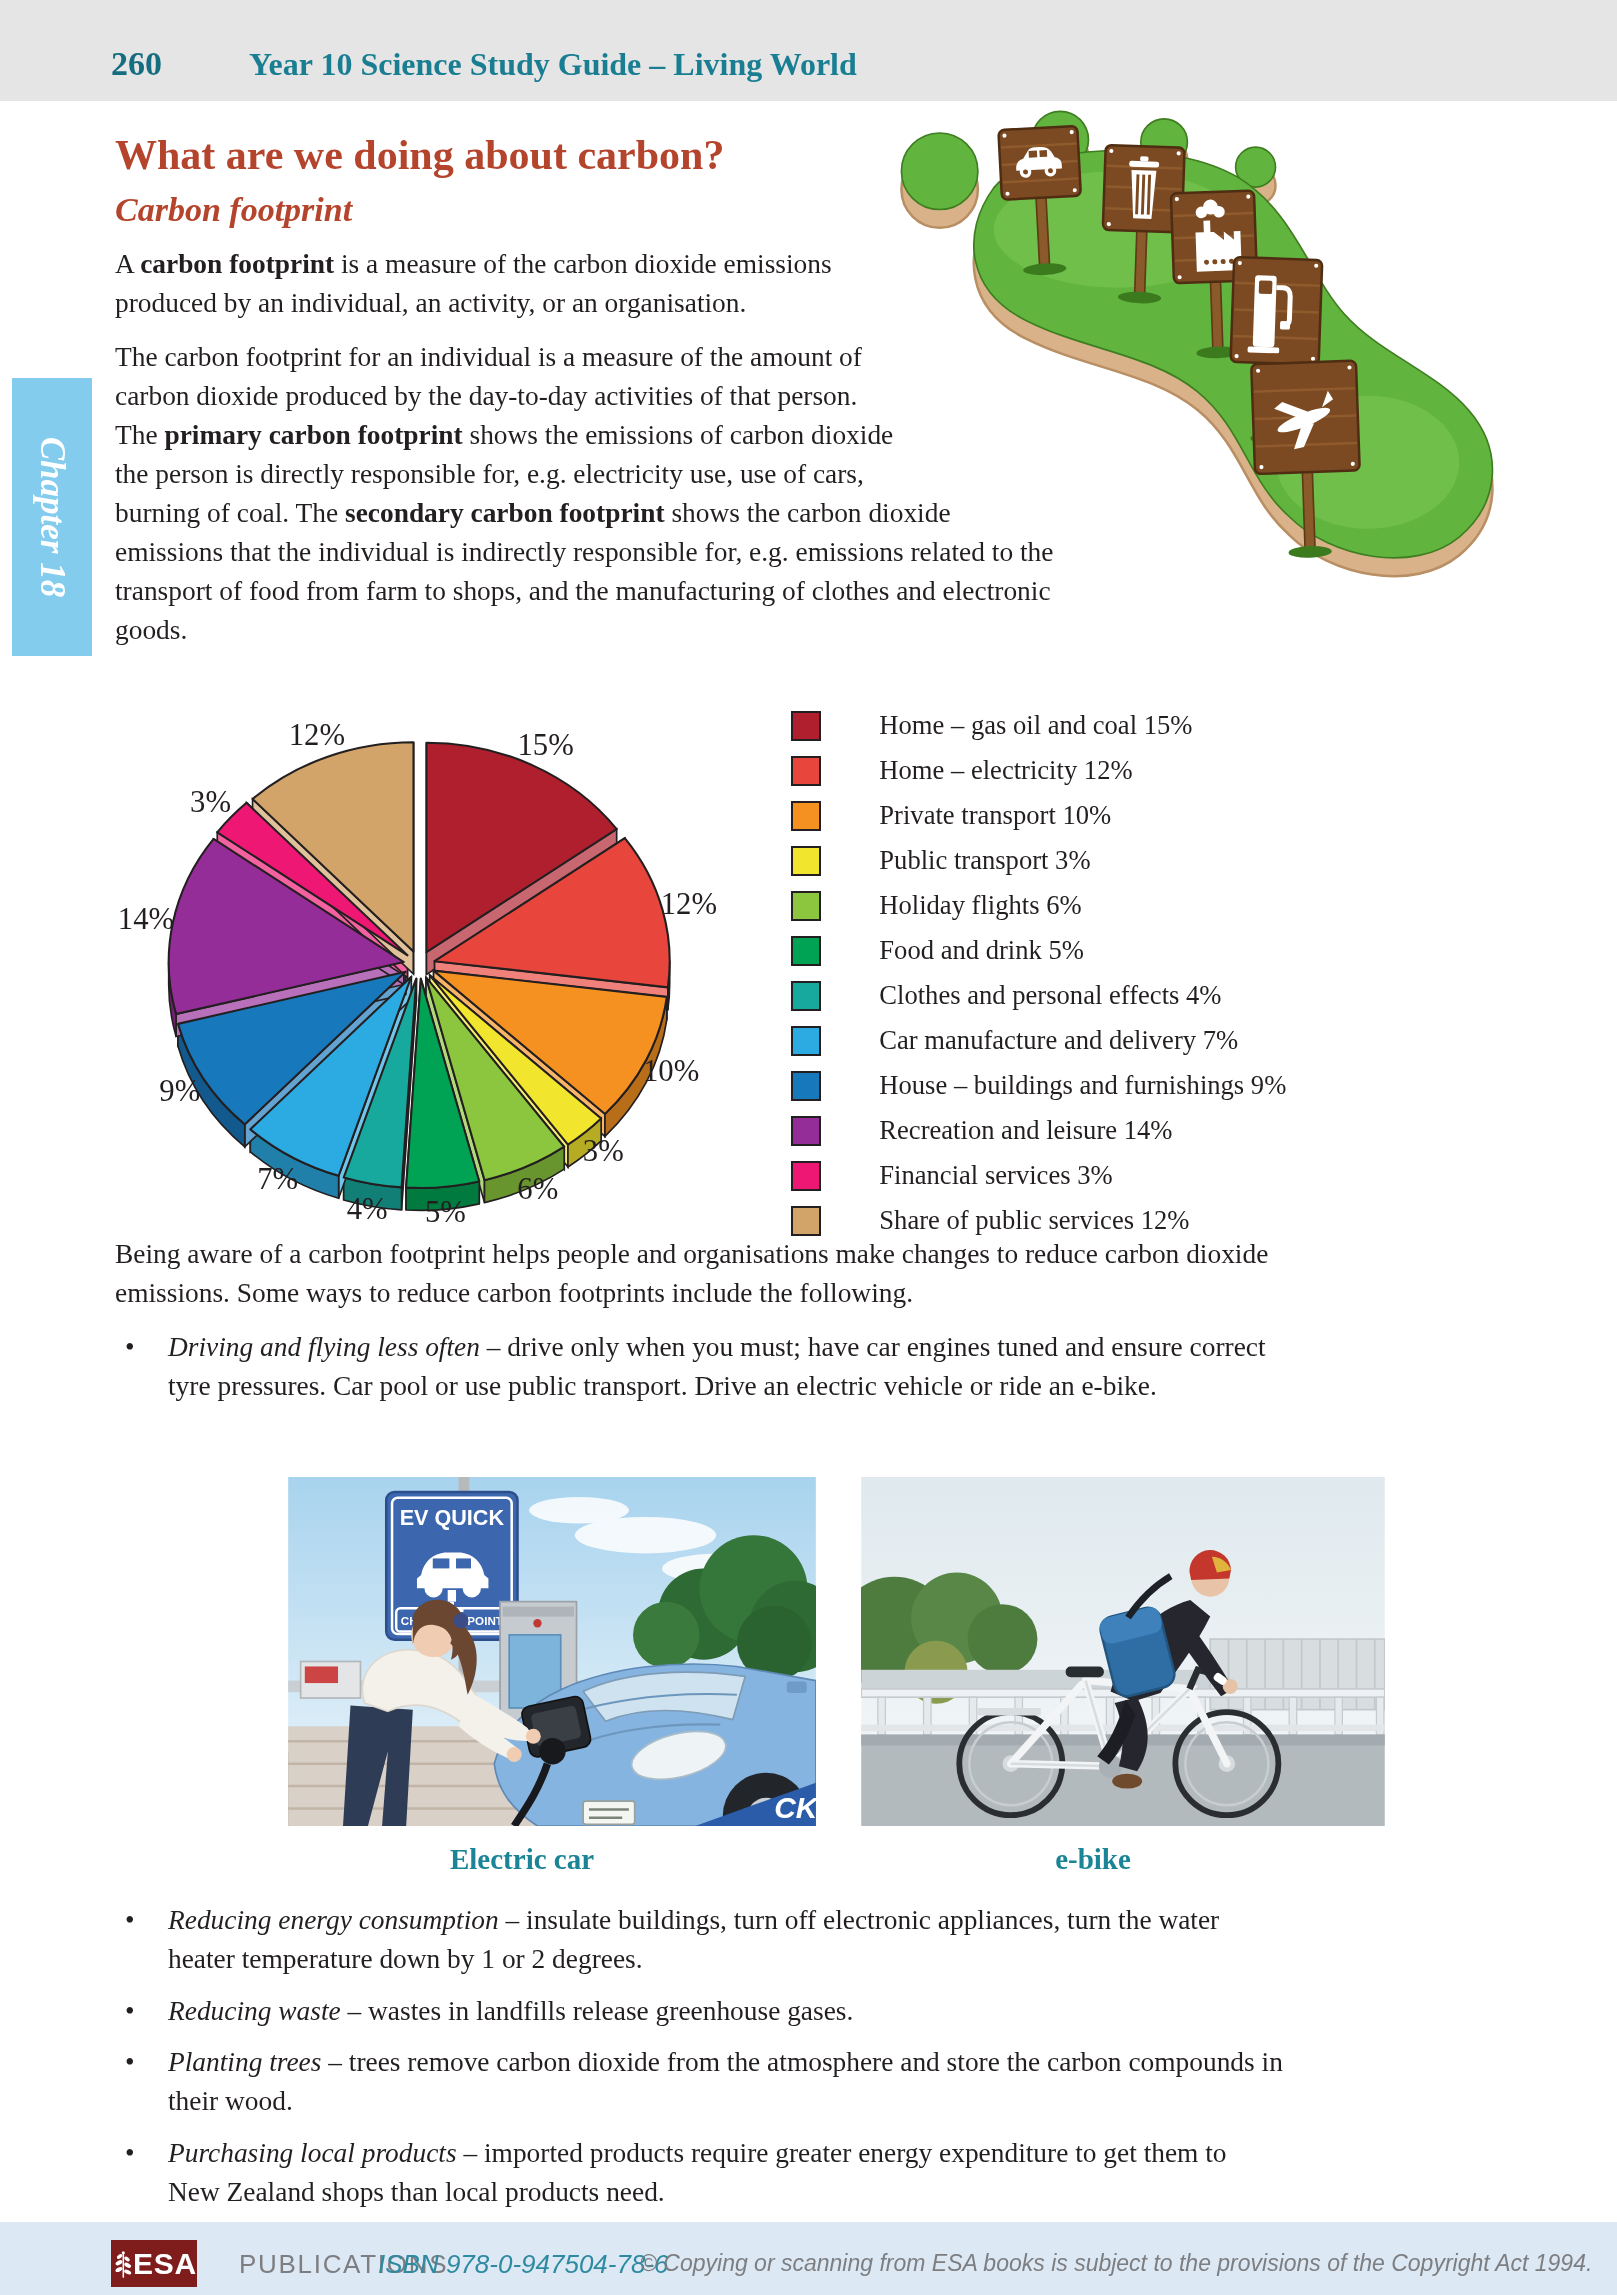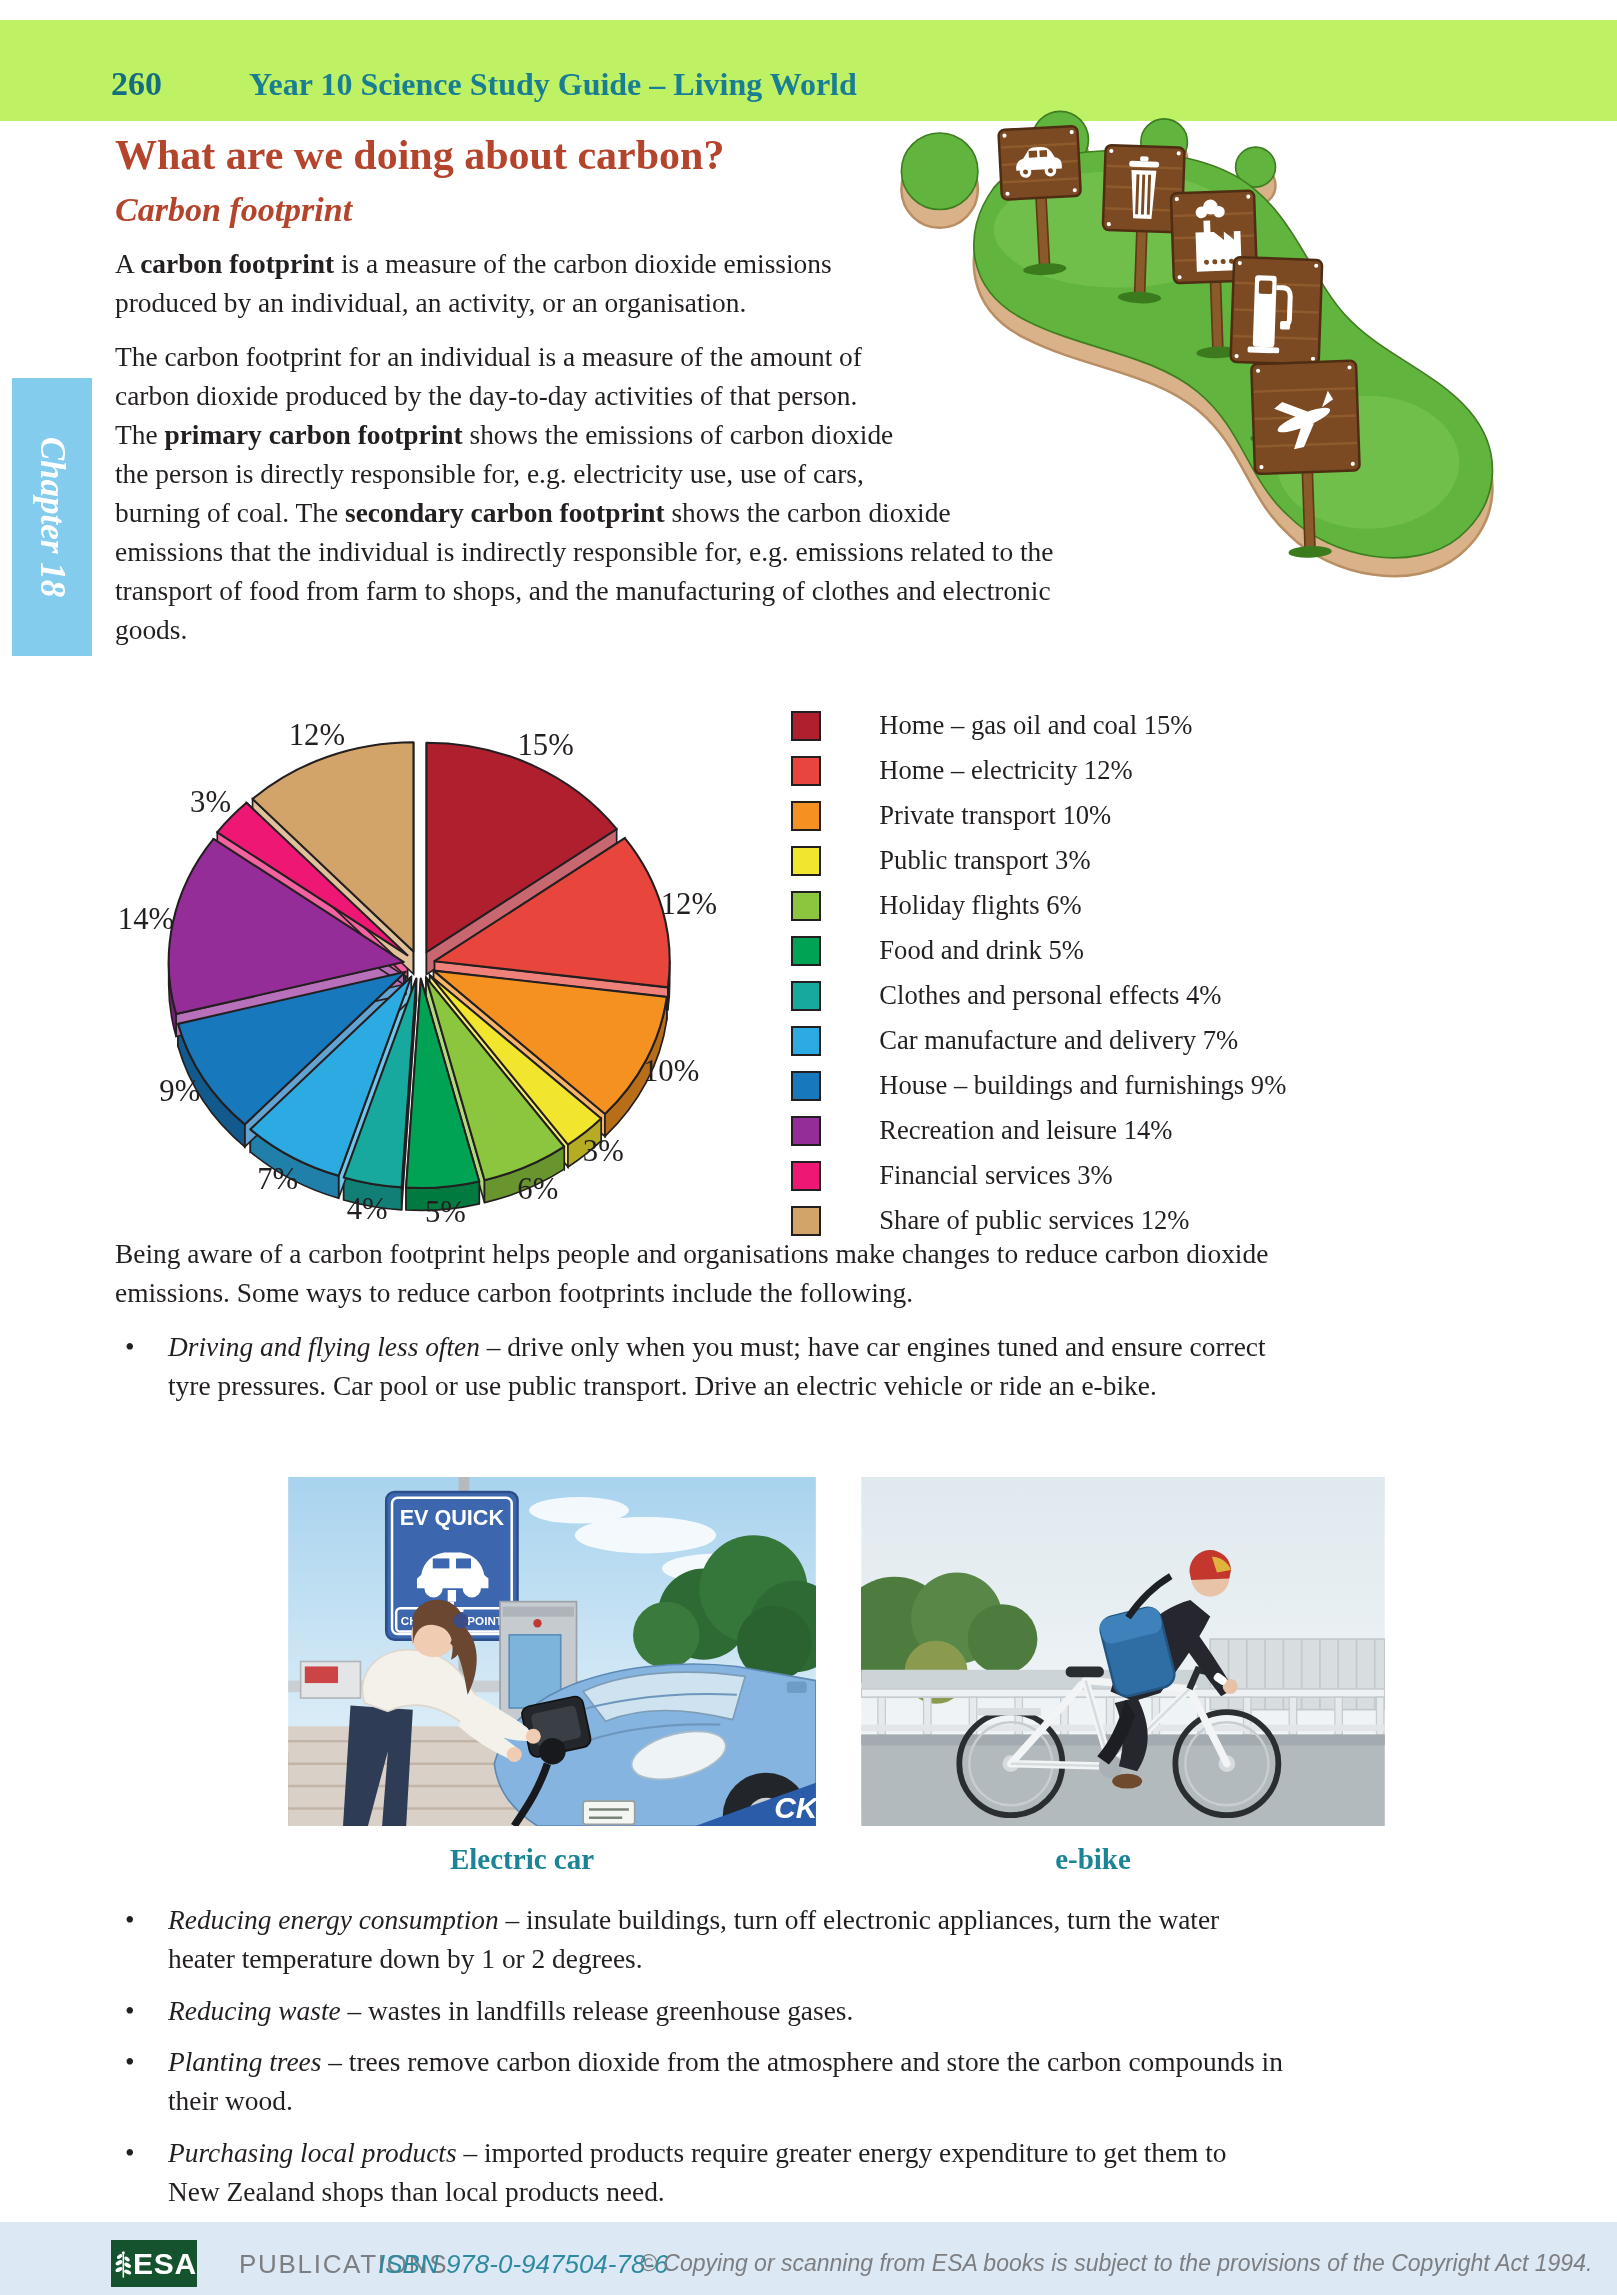--- a/index.html
+++ b/index.html
@@ -1,21 +1,21 @@
 <!DOCTYPE html>
 <html style="font-size:13.3px"><head>
 <meta charset="utf-8">
 <style>
   html,body{margin:0;padding:0;}
   body{
     position:relative;width:1617px;height:2295px;background:#ffffff;
     font-family:"Liberation Serif",serif;color:#231f20;overflow:hidden;
   }
   
-  .header-bar{position:absolute;left:0;top:0;width:1617px;height:101px;background:#bef264;margin-top:20px;}
+  .header-bar{position:absolute;left:0;top:0;width:1617px;height:101px;background:#e5e5e5;}
   .page-number{position:absolute;left:111px;top:47px;font-size:34px;font-weight:bold;color:#156d80;line-height:1;}
   .header-title{position:absolute;left:249px;top:48px;font-size:32px;font-weight:bold;color:#1a7e92;line-height:1;}
   
   .chapter-tab{position:absolute;left:11.6px;top:378px;width:80px;height:278px;background:#84cced;}
   .chapter-tab .rot{
     position:absolute;left:-99px;top:99px;width:278px;height:80px;
     transform:rotate(90deg);text-align:center;line-height:80px;
     font-size:35px;font-weight:bold;font-style:italic;color:#ffffff;
   }
   
@@ -45,21 +45,21 @@
   ul.bullets .lead{font-style:italic;}
   
   .photo{position:absolute;top:1477px;overflow:hidden;padding-left:30px;}
   .photo-left{left:258px;width:528px;height:349px;}
   .photo-right{left:831px;width:524px;height:349px;}
   .caption{position:absolute;top:1843px;font-size:29px;font-weight:bold;color:#1b8496;text-align:center;}
   .caption-left{left:258px;width:528px;}
   .caption-right{left:831px;width:524px;}
   
   .footer-bar{position:absolute;left:0;top:2222px;width:1617px;height:74px;background:#dce8f3;}
-  .esa-logo{position:absolute;left:111px;top:18.3px;width:86px;height:47px;background:#14532d;display:flex;align-items:center;}
+  .esa-logo{position:absolute;left:111px;top:18.3px;width:86px;height:47px;background:#7f1d1d;display:flex;align-items:center;}
   .esa-logo svg{margin-left:3.3px;}
   .esa-logo .esa-text{font-family:"Liberation Sans",sans-serif;font-size:30px;font-weight:bold;color:#ffffff;letter-spacing:0.8px;}
   .pub-text{position:absolute;left:206px;top:26.6px;font-family:"Liberation Sans",sans-serif;font-size:26px;color:#7d7e81;letter-spacing:1.7px;margin-left:33px;}
   .isbn-text{position:absolute;left:378px;top:26.6px;font-family:"Liberation Sans",sans-serif;font-style:italic;font-size:26px;color:#2e8aa0;}
   .copyright-text{position:absolute;left:640px;top:28px;font-family:Liberation Sans, sans-serif;font-style:italic;font-size:23px;color:#7d7e81;}
 </style>
 </head>
 <body>
 
 <div class="header-bar">

